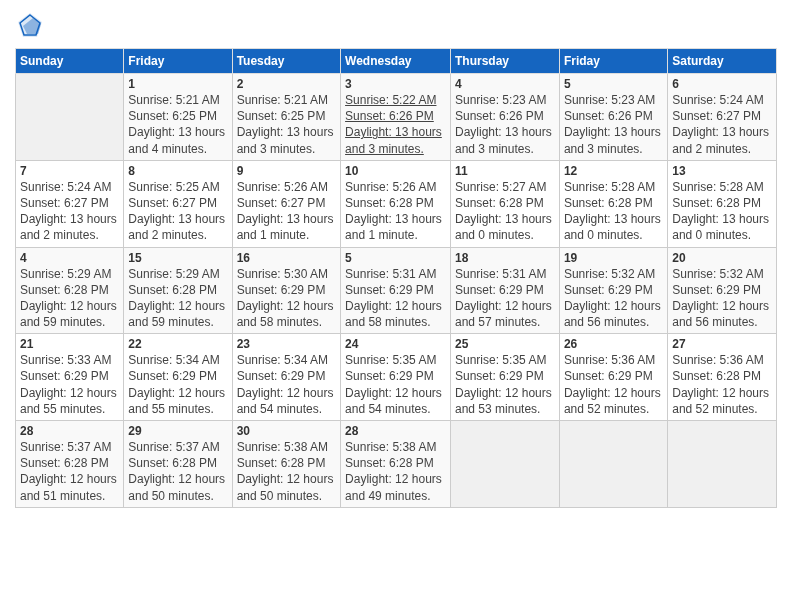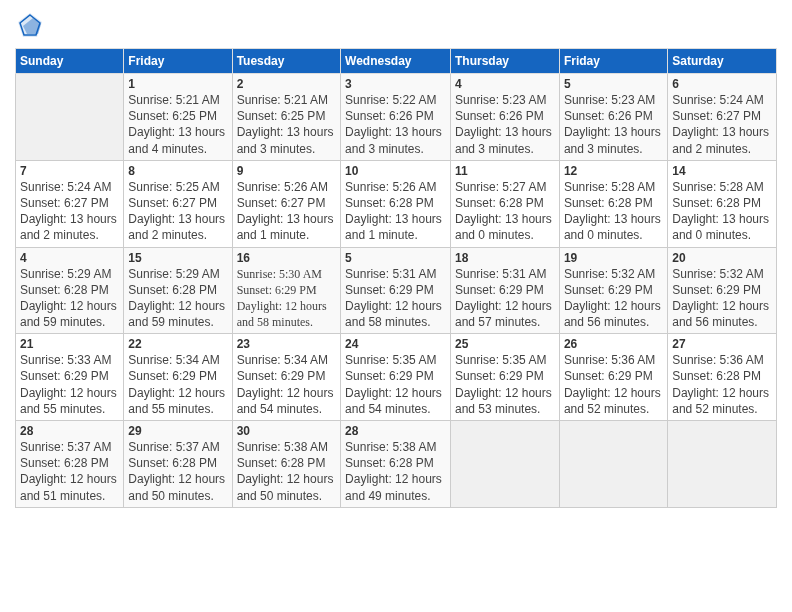--- a/index.html
+++ b/index.html
@@ -147,21 +147,21 @@
           </td>
           <td>
             <span class="day-number">2</span>
             <div class="day-info" style="white-space: pre-line;">Sunrise: 5:21 AM
 Sunset: 6:25 PM
 Daylight: 13 hours
 and 3 minutes.</div>
           </td>
           <td>
             <span class="day-number">3</span>
-            <div class="day-info" style="white-space: pre-line;">Sunrise: 5:22 AM
+            <div class="day-info" style="white-space: pre-line; text-decoration: underline;">Sunrise: 5:22 AM
 Sunset: 6:26 PM
 Daylight: 13 hours
 and 3 minutes.</div>
           </td>
           <td>
             <span class="day-number">4</span>
             <div class="day-info" style="white-space: pre-line;">Sunrise: 5:23 AM
 Sunset: 6:26 PM
 Daylight: 13 hours
 and 3 minutes.</div>
@@ -218,21 +218,21 @@
 and 0 minutes.</div>
           </td>
           <td>
             <span class="day-number">12</span>
             <div class="day-info" style="white-space: pre-line;">Sunrise: 5:28 AM
 Sunset: 6:28 PM
 Daylight: 13 hours
 and 0 minutes.</div>
           </td>
           <td>
-            <span class="day-number">14</span>
+            <span class="day-number">13</span>
             <div class="day-info" style="white-space: pre-line;">Sunrise: 5:28 AM
 Sunset: 6:28 PM
 Daylight: 13 hours
 and 0 minutes.</div>
           </td>
         </tr>
         <tr>
           <td>
             <span class="day-number">4</span>
             <div class="day-info" style="white-space: pre-line;">Sunrise: 5:29 AM
@@ -242,21 +242,21 @@
           </td>
           <td>
             <span class="day-number">15</span>
             <div class="day-info" style="white-space: pre-line;">Sunrise: 5:29 AM
 Sunset: 6:28 PM
 Daylight: 12 hours
 and 59 minutes.</div>
           </td>
           <td>
             <span class="day-number">16</span>
-            <div class="day-info" style="white-space: pre-line; font-family: Liberation Serif, serif;">Sunrise: 5:30 AM
+            <div class="day-info" style="white-space: pre-line;">Sunrise: 5:30 AM
 Sunset: 6:29 PM
 Daylight: 12 hours
 and 58 minutes.</div>
           </td>
           <td>
             <span class="day-number">5</span>
             <div class="day-info" style="white-space: pre-line;">Sunrise: 5:31 AM
 Sunset: 6:29 PM
 Daylight: 12 hours
 and 58 minutes.</div>

